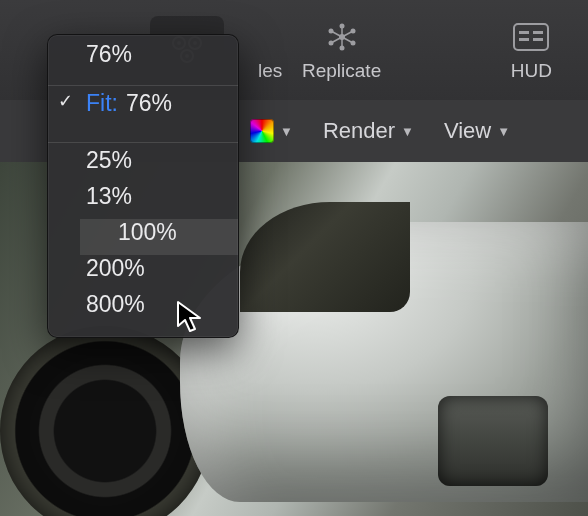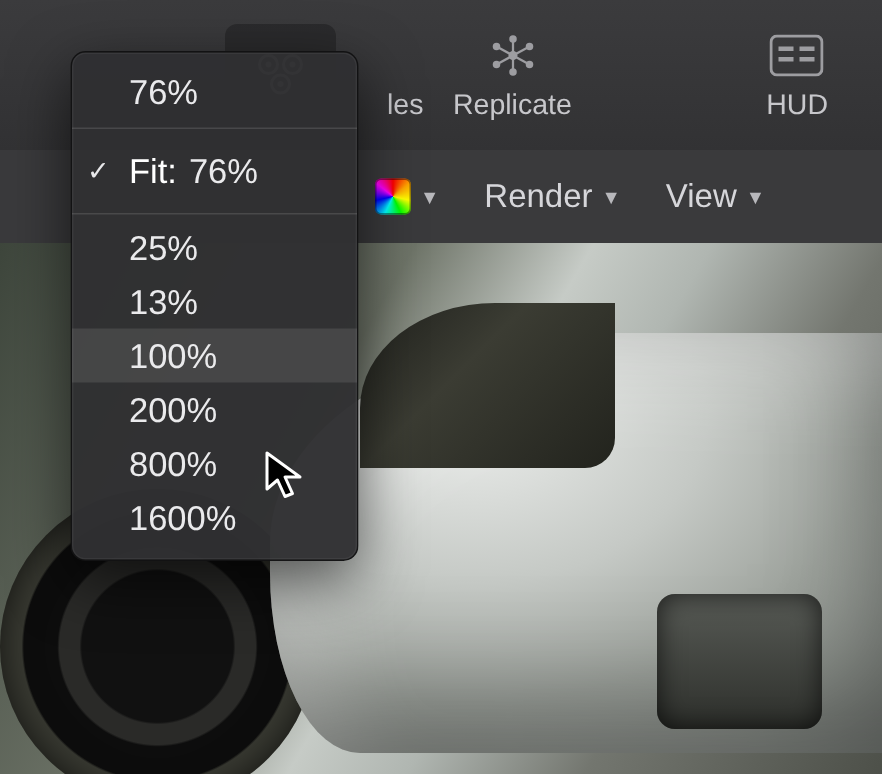--- a/index.html
+++ b/index.html
@@ -15,24 +15,24 @@
   .color-swatch{width:24px;height:24px;border-radius:4px;background:conic-gradient(red,orange,yellow,lime,cyan,blue,magenta,red);box-shadow:0 0 0 1px rgba(0,0,0,.4) inset;}
   .chev{font-size:13px;color:#b8b8bc;}
   
   .canvas{position:absolute;top:162px;left:0;right:0;bottom:0;background:linear-gradient(120deg,#3e463c 0%,#596055 20%,#6e7468 35%,#c6cbc6 50%,#b0b6b1 60%,#73766f 75%,#4d5049 100%);}
   .car-body{position:absolute;left:180px;top:60px;width:450px;height:280px;background:radial-gradient(ellipse at 30% 20%,#eceeec 0%,#c5c9c5 35%,#9ea39d 60%,#707570 100%);border-top-left-radius:220px 140px;border-bottom-left-radius:60px 120px;box-shadow:inset -40px -30px 80px rgba(0,0,0,.35),inset 30px 30px 60px rgba(255,255,255,.4);}
   .window{position:absolute;left:240px;top:40px;width:170px;height:110px;background:linear-gradient(135deg,#1e1f1b 0%,#3b3c33 40%,#22231d 100%);border-top-left-radius:90px 70px;border-bottom-right-radius:20px;}
   .wheel{position:absolute;left:0px;bottom:-20px;width:210px;height:210px;border-radius:50%;background:radial-gradient(circle,#111 0 34%,#2a2a28 35% 44%,#0d0d0d 45% 60%,#3a3b33 61% 100%);box-shadow:0 0 25px rgba(0,0,0,.7) inset;}
   .vent{position:absolute;right:40px;bottom:30px;width:110px;height:90px;background:linear-gradient(180deg,#585b56,#2d2f2b);border-radius:12px;box-shadow:inset 0 0 18px rgba(0,0,0,.7);}
   
   .zoom-menu{position:absolute;left:47px;top:34px;width:190px;background:rgba(48,48,50,0.97);border:1px solid rgba(0,0,0,.6);border-radius:10px;box-shadow:0 14px 40px rgba(0,0,0,.6),0 0 0 1px rgba(255,255,255,.05) inset;color:#eaeaec;font-size:23px;padding:6px 0 10px 0;}
-  .menu-row{display:flex;align-items:center;height:40px;padding:0 14px 0 38px;position:relative;}
-  .menu-row.hover{background:rgba(255,255,255,0.1);}
+  .menu-row{display:flex;height:40px;padding:0 14px 0 38px;position:relative;}
+  .menu-row.hover{background:rgba(255,255,255,0.1);margin-left:32px;}
   .menu-row.current{height:48px;}
-  .menu-current-label{color:#ffffff;margin-right:8px;}
+  .menu-current-label{color:#3b82f6;margin-right:8px;}
   .menu-check{position:absolute;left:10px;font-size:18px;color:#e8e8ea;}
   .menu-divider{height:1px;background:rgba(255,255,255,0.12);margin:4px 0;}
   .preset-list .menu-row{height:36px;}
   
   .cursor{position:absolute;left:176px;top:300px;pointer-events:none;}
   .cursor svg{display:block;}
 </style>
 </head>
 <body>
 
@@ -139,23 +139,20 @@
         </div>
         <div class="menu-row hover">
           <span>100%</span>
         </div>
         <div class="menu-row">
           <span>200%</span>
         </div>
         <div class="menu-row">
           <span>800%</span>
         </div>
-        <div class="menu-row">
-          <span>1600%</span>
-        </div>
       </div>
   </div>
 
   <div class="cursor">
     <svg width="28" height="34" viewBox="0 0 28 34">
         <path d="M2 2 L2 26 L9 20 L14 31 L19 29 L14 18 L24 18 Z" fill="#000" stroke="#fff" stroke-width="2" stroke-linejoin="round"></path>
       </svg>
   </div>
 
 </div>

